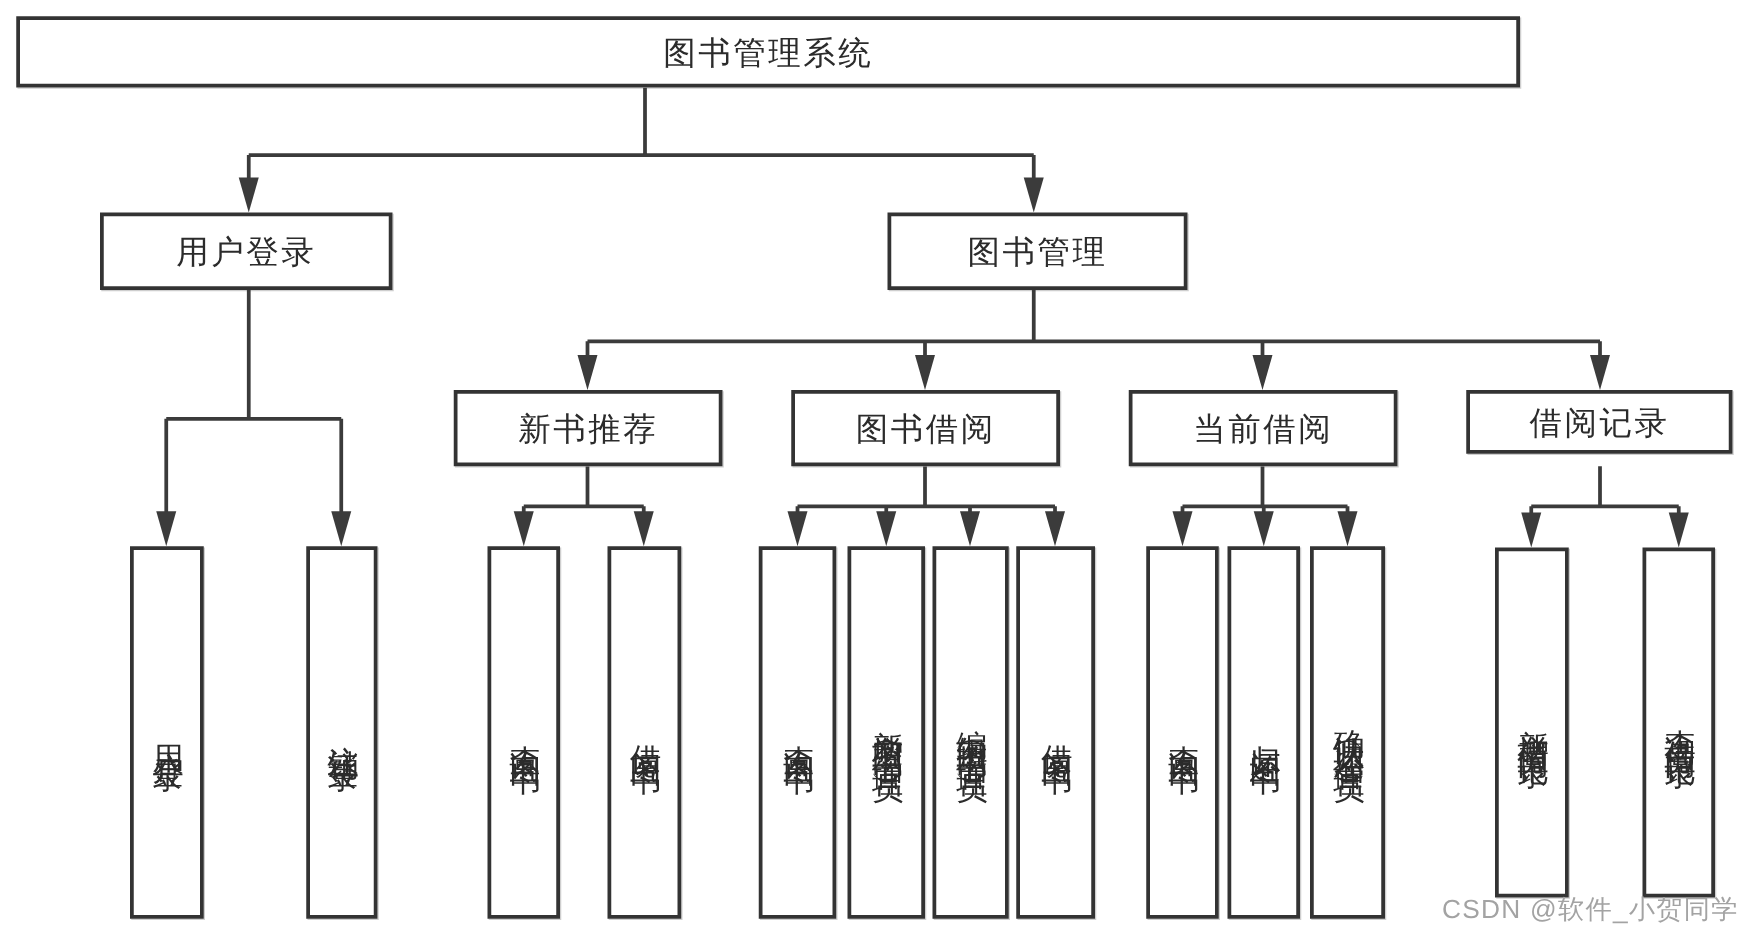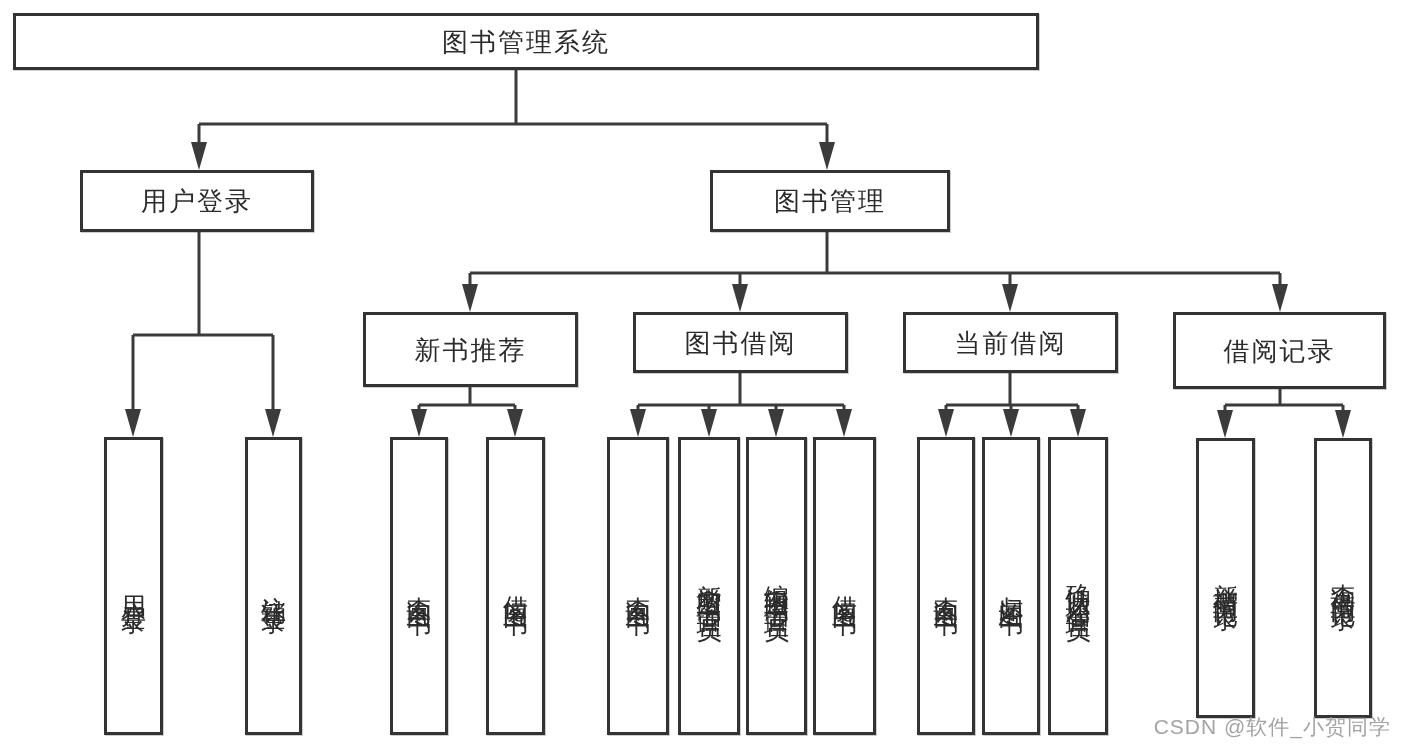--- a/index.html
+++ b/index.html
@@ -130,41 +130,41 @@
       <polygon points="1070,409 1086,409 1078,437"></polygon>
     </g>
 
     <g>
       <path d="M1280 373 V405 M1225 405 H1343 M1225 405 V414 M1343 405 V414"></path>
       <polygon points="1217,410 1233,410 1225,438"></polygon>
       <polygon points="1335,410 1351,410 1343,438"></polygon>
     </g>
   </svg>
 
-  <div class="node" style="left:13px; top:13px; width:1026px; height:57px">
+  <div class="node" style="left:13px; top:13px; width:1203px; height:57px">
     <span class="h-label">图书管理系统</span>
   </div>
 
   <div class="node" style="left:80px; top:170px; width:234px; height:62px">
     <span class="h-label">用户登录</span>
   </div>
   <div class="node" style="left:710px; top:170px; width:240px; height:62px">
     <span class="h-label">图书管理</span>
   </div>
 
-  <div class="node" style="left:363px; top:312px; width:215px; height:75px">
+  <div class="node" style="left:363px; top:312px; width:215px; height:61px">
     <span class="h-label">新书推荐</span>
   </div>
   <div class="node" style="left:903px; top:312px; width:215px; height:61px">
     <span class="h-label">当前借阅</span>
   </div>
   <div class="node" style="left:633px; top:312px; width:215px; height:61px">
     <span class="h-label">图书借阅</span>
   </div>
-  <div class="node" style="left:1173px; top:312px; width:213px; height:77px">
+  <div class="node" style="left:1173px; top:312px; width:213px; height:51px">
     <span class="h-label">借阅记录</span>
   </div>
 
   <div class="leaf" style="left:104px; top:437px; width:59px; height:298px">
     <span class="v-label">用户登录</span>
   </div>
   <div class="leaf" style="left:245px; top:437px; width:57px; height:298px">
     <span class="v-label">注销登录</span>
   </div>
 

